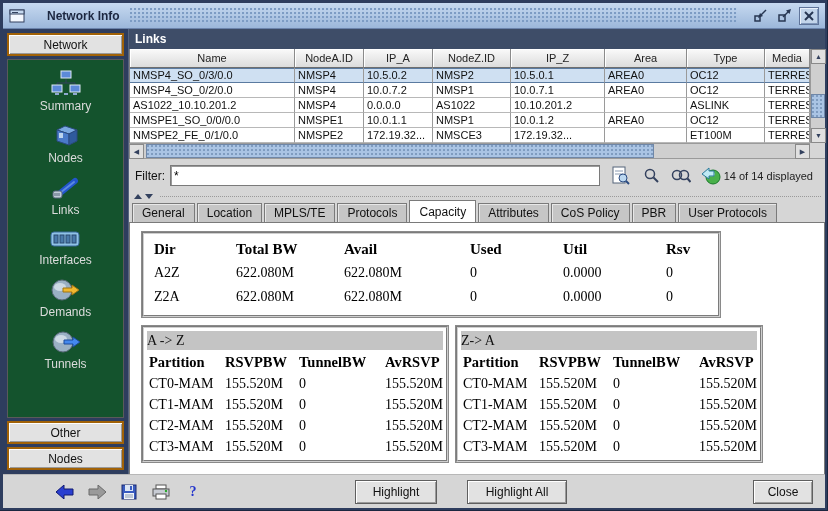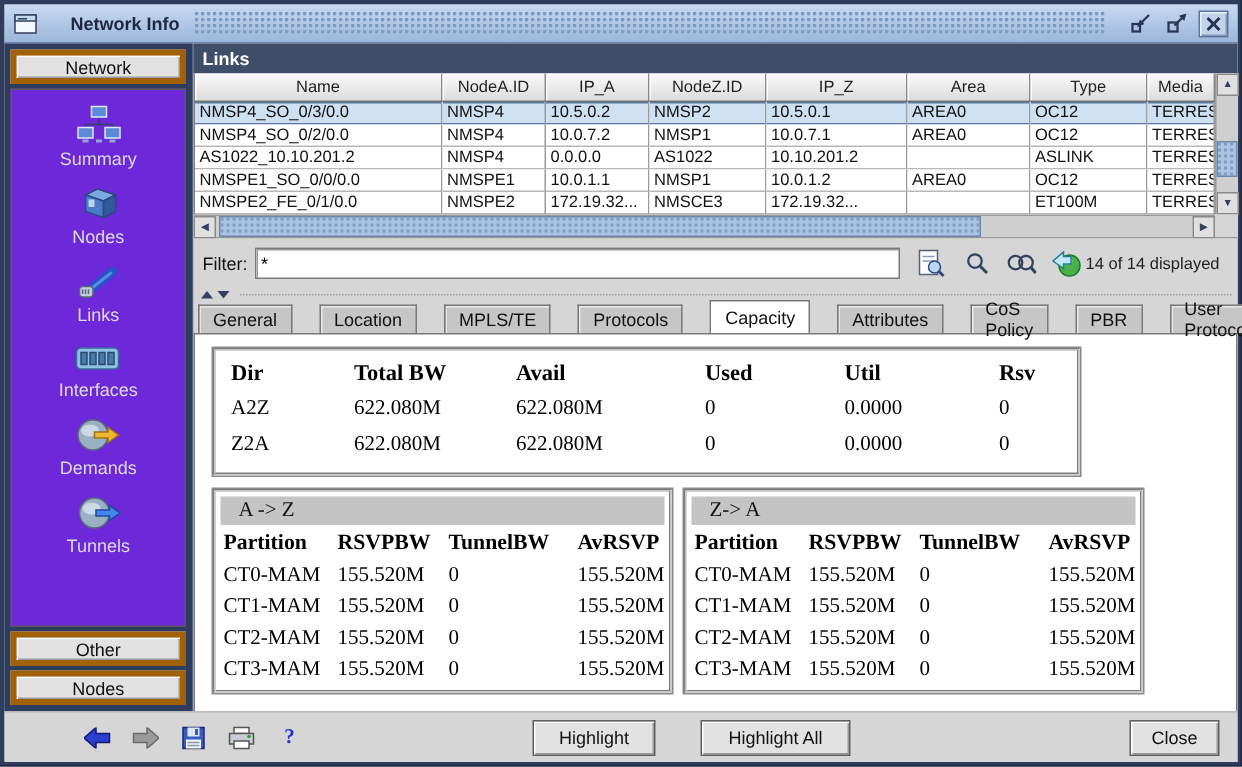--- a/index.html
+++ b/index.html
@@ -18,24 +18,24 @@
      background-image:radial-gradient(circle at 1px 1px, #7d9cc4 1px, transparent 1.6px);
      background-size:4px 4px; }
   .winbtn { width:20px; height:18px; display:flex; align-items:center; justify-content:center;
             margin-left:4px; cursor:default; }
   .winbtn.bordered { background:#c2d4ea; border:1px solid #5f749a;
             box-shadow: inset 1px 1px 0 #e8f0fa, inset -1px -1px 0 #8097ba; }
 
   
   .sidebar { position:absolute; left:0; top:26px; width:125px; bottom:34px;
              background:#2e3d5e; padding:4px; display:flex; flex-direction:column; }
-  .sbtn { height:23px; background:#e2e2e2; border:4px solid #a16207;
+  .sbtn { height:23px; background:#e2e2e2; border:2px solid #a16207;
           box-shadow: inset 1px 1px 0 #fff, inset -1px -1px 0 #9a9a9a;
           font-size:12px; color:#111; display:flex; align-items:center; justify-content:center; }
-  .icon-panel { flex:1; background:#6d28d9; border:1px solid #5a5a5a; margin-top:3px; margin-bottom:3px;
+  .icon-panel { flex:1; background:#14532d; border:1px solid #5a5a5a; margin-top:3px; margin-bottom:3px;
                 display:flex; flex-direction:column; align-items:center; padding-top:10px; overflow:hidden; }
   .nav-item { display:flex; flex-direction:column; align-items:center; margin-bottom:11px; cursor:default; }
   .nav-item .lbl { font-size:12px; color:#dcdcdc; margin-top:3px; }
   .sbtn + .sbtn { margin-top:3px; }
 
   
   .main { position:absolute; left:125px; top:26px; right:0; bottom:34px;
           display:flex; flex-direction:column; background:#d6d6d6; border-left:1px solid #55637f; }
   .links-header { height:20px; background:#3e4d68; color:#fff; font-weight:bold; font-size:12px;
                   padding-left:6px; display:flex; align-items:center; }
@@ -86,37 +86,37 @@
   .divider { height:8px; background:#d6d6d6; display:flex; align-items:center; padding-left:5px; }
   .tri { width:0; height:0; margin-right:3px; }
   .tri.up { border-left:4px solid transparent; border-right:4px solid transparent; border-bottom:5px solid #33415e; }
   .tri.down { border-left:4px solid transparent; border-right:4px solid transparent; border-top:5px solid #33415e; }
   .div-dots { flex:1; border-top:1px dotted #9a9a9a; margin:0 4px; }
 
   
   .tabs { height:22px; display:flex; align-items:flex-end; padding-left:3px; background:#d6d6d6; }
   .tab { height:19px; background:#c6c6c6; border:1px solid #7a7a7a; border-bottom:none;
          font-size:12px; color:#111; padding:0 9px; display:flex; align-items:center;
-         margin-right:18px; box-shadow: inset 1px 1px 0 #e8e8e8; position:relative; }
+         margin-right:2px; box-shadow: inset 1px 1px 0 #e8e8e8; position:relative; }
   .tab.active { background:#fff; height:22px; z-index:2; box-shadow:none; }
 
   .tab-content { flex:1; background:#fff; border:1px solid #7a7a7a; border-bottom:none; padding:9px 12px; overflow:hidden; }
 
   
   .cap-panel { width:578px; border:2px groove #cfcfcf; outline:1px solid #8a8a8a; background:#fff;
                padding:3px 0 6px 10px; font-family:"Liberation Serif", serif; }
   .cap-grid { display:grid; grid-template-columns:82px 108px 126px 93px 103px 1fr; }
   .cap-grid .hc { font-weight:bold; font-size:15px; height:24px; display:flex; align-items:center; }
   .cap-grid .dc { font-size:14px; height:24px; display:flex; align-items:center; }
 
   
   .sub-row { display:flex; margin-top:9px; }
   .sub-panel { width:306px; border:2px groove #cfcfcf; outline:1px solid #8a8a8a; background:#fff;
                padding:3px; font-family:"Liberation Serif", serif; margin-right:8px; }
-  .sub-title { height:19px; background:#c4c4c4; font-size:14px; padding-left:12px; display:flex; align-items:center; color:#111; }
+  .sub-title { height:19px; background:#c4c4c4; font-size:14px; padding-left:0; display:flex; align-items:center; color:#111; }
   .sub-grid { display:grid; grid-template-columns:76px 74px 86px 1fr; margin-top:2px; padding-left:2px; }
   .sub-grid .hc { font-weight:bold; font-size:14.5px; height:21px; display:flex; align-items:center; }
   .sub-grid .dc { font-size:14px; height:21px; display:flex; align-items:center; }
 
   
   .footer { position:absolute; left:0; right:0; bottom:0; height:34px; background:#d6d6d6;
             border-top:1px solid #b8b8b8; }
   .foot-icons { position:absolute; left:52px; top:8px; display:flex; align-items:center; }
   .foot-icons .fi { width:20px; height:18px; margin-right:12px; display:flex; align-items:center; justify-content:center; }
   .btn { position:absolute; top:5px; height:24px; background:#e2e2e2; border:1px solid #5f5f5f;

